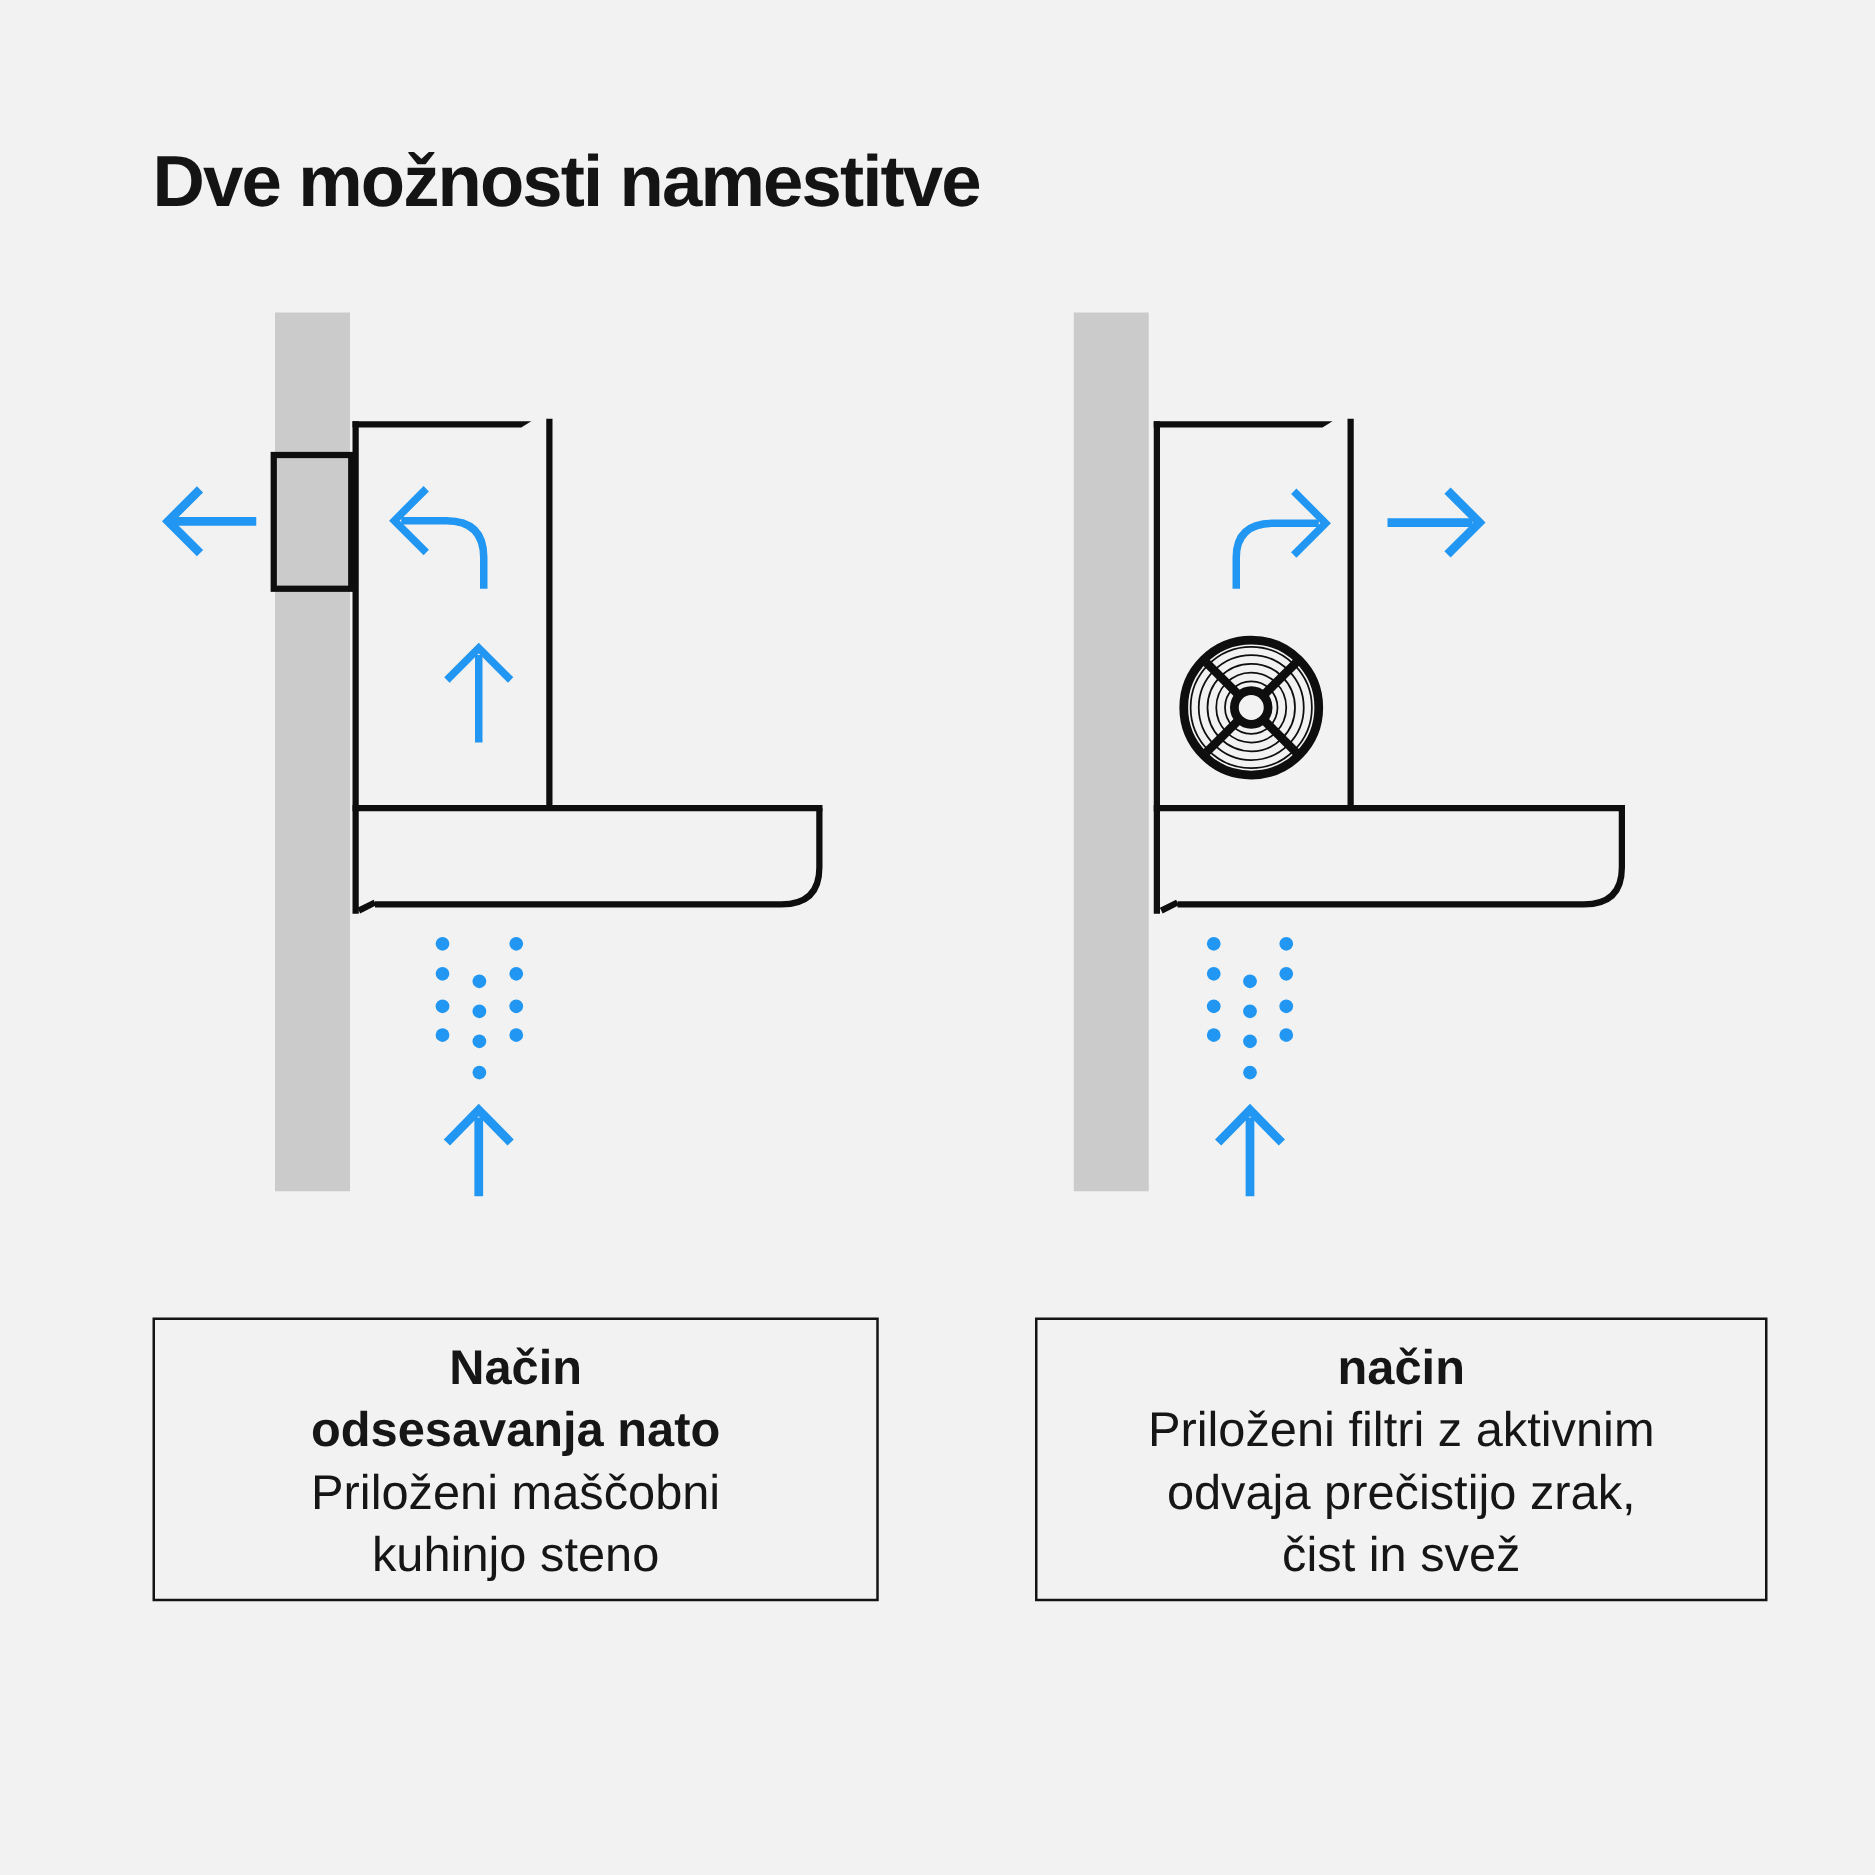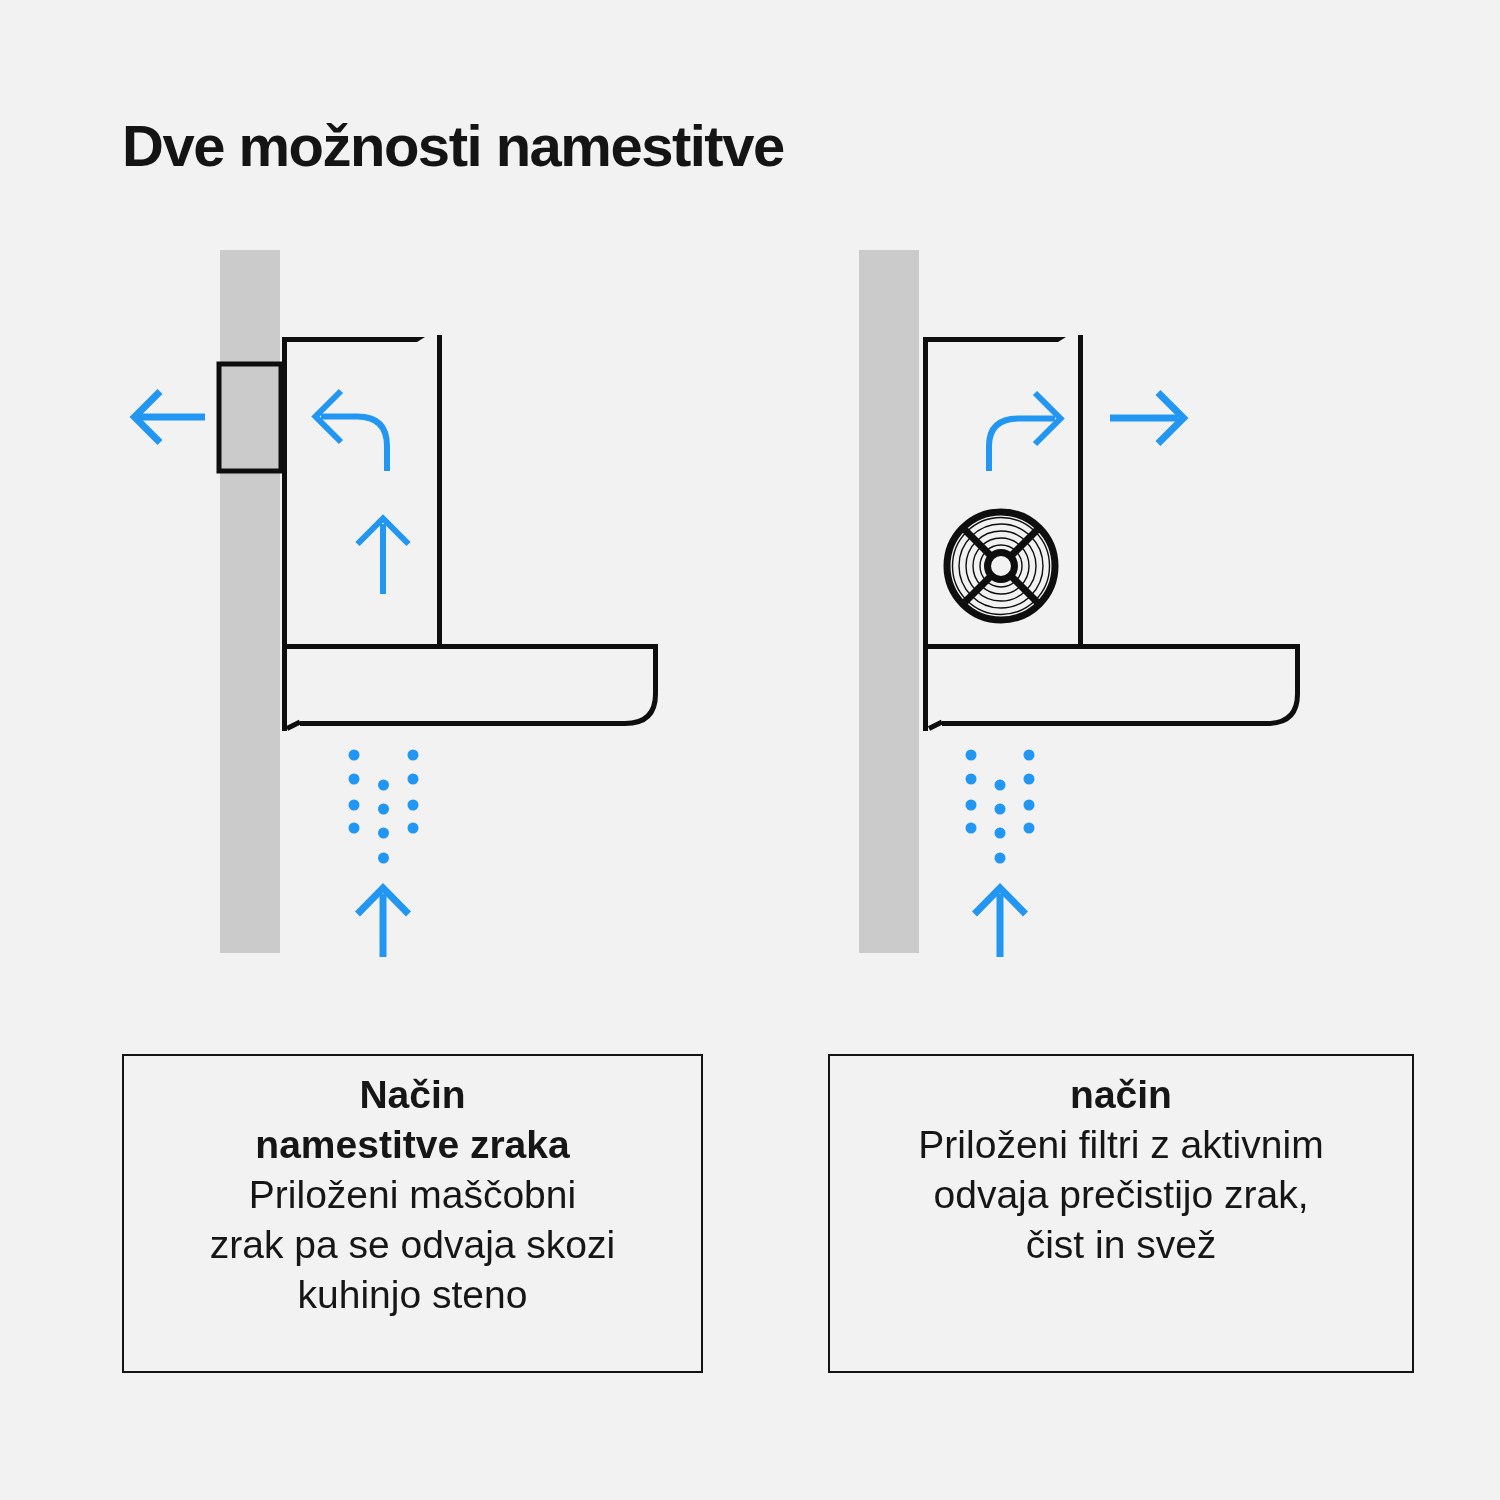--- a/index.html
+++ b/index.html
@@ -33,21 +33,21 @@
   .duct{fill:var(--wall-gray);stroke:var(--line-black);stroke-width:5;}
   .ring{stroke:var(--line-black);stroke-width:1.4;fill:none;}
   .spoke{stroke:var(--line-black);stroke-width:7;fill:none;}
   .hub{fill:var(--background);stroke:var(--line-black);stroke-width:7;}
   .outer{stroke:var(--line-black);stroke-width:7;fill:none;}
   .b6{stroke:var(--accent-blue);stroke-width:6;fill:none;stroke-linecap:butt;}
   .b7{stroke:var(--accent-blue);stroke-width:7;fill:none;stroke-linecap:butt;}
   .dot{fill:var(--accent-blue);stroke:none;}
 
   .caption-box{
-    position:absolute;top:1054px;height:319px;
+    position:absolute;top:1054px;height:227px;
     border:2.5px solid #141414;
     background:var(--background);
     text-align:center;
     padding-top:14px;
   }
   #caption-left{left:122px;width:581px;}
   #caption-right{left:828px;width:586px;}
   .caption-box .line{
     font-size:39px;line-height:50px;color:#161616;white-space:nowrap;
   }
@@ -166,23 +166,22 @@
   </g>
 
   <g>
     <line class="b7" x1="1000" y1="957" x2="1000" y2="894"></line>
     <path class="b7" d="M 974.5 914 L 1000 888 L 1025.5 914"></path>
   </g>
 </svg>
 
 <div id="caption-left" class="caption-box">
   <div class="line heading">Način</div>
-  <div class="line heading">namestitve zraka</div>
+  <div class="line heading">odsesavanja nato</div>
   <div class="line">Priloženi maščobni</div>
-  <div class="line">zrak pa se odvaja skozi</div>
   <div class="line">kuhinjo steno</div>
 </div>
 
 <div id="caption-right" class="caption-box">
   <div class="line heading">način</div>
   <div class="line">Priloženi filtri z aktivnim</div>
   <div class="line">odvaja prečistijo zrak,</div>
   <div class="line">čist in svež</div>
 </div>
 

